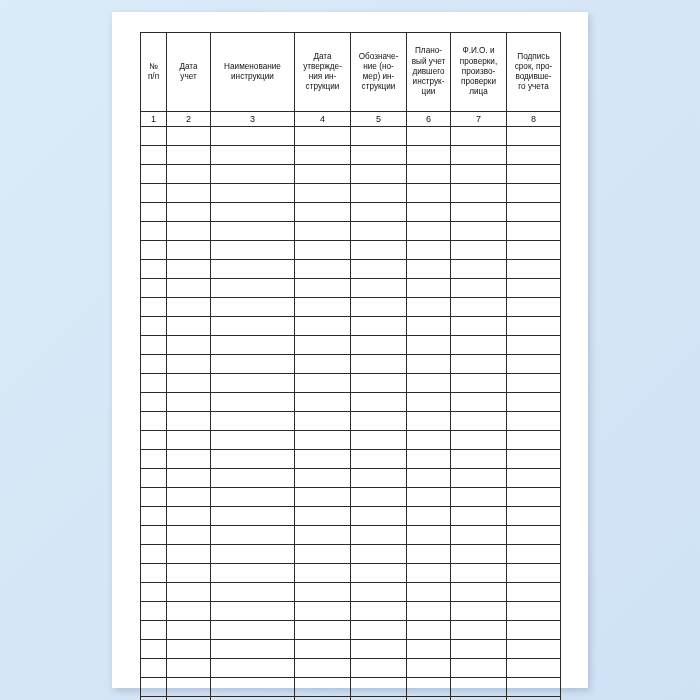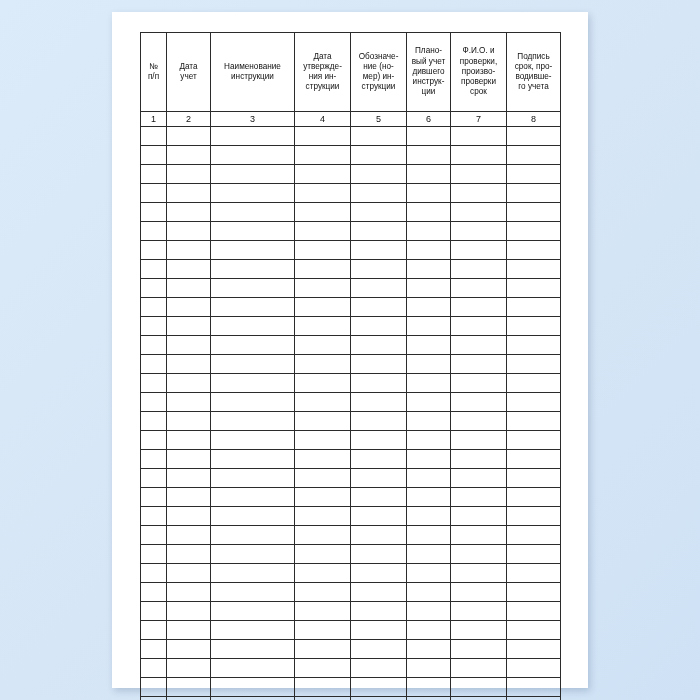--- a/index.html
+++ b/index.html
@@ -125,21 +125,21 @@
                 <div>вый учет</div>
                 <div>дившего</div>
                 <div>инструк-</div>
                 <div>ции</div>
               </th>
               <th class="hcell">
                 <div>Ф.И.О. и</div>
                 <div>проверки,</div>
                 <div>произво-</div>
                 <div>проверки</div>
-                <div>срок</div>
+                <div>лица</div>
               </th>
               <th class="hcell">
                 <div>Подпись</div>
                 <div>срок, про-</div>
                 <div>водивше-</div>
                 <div>го учета</div>
               </th>
             </tr>
         </thead>
         <tbody>

